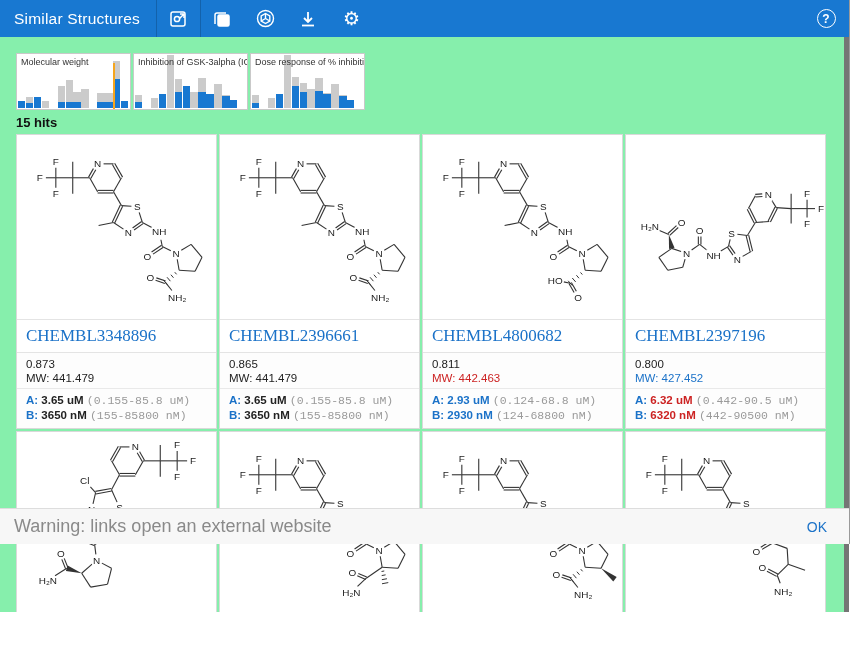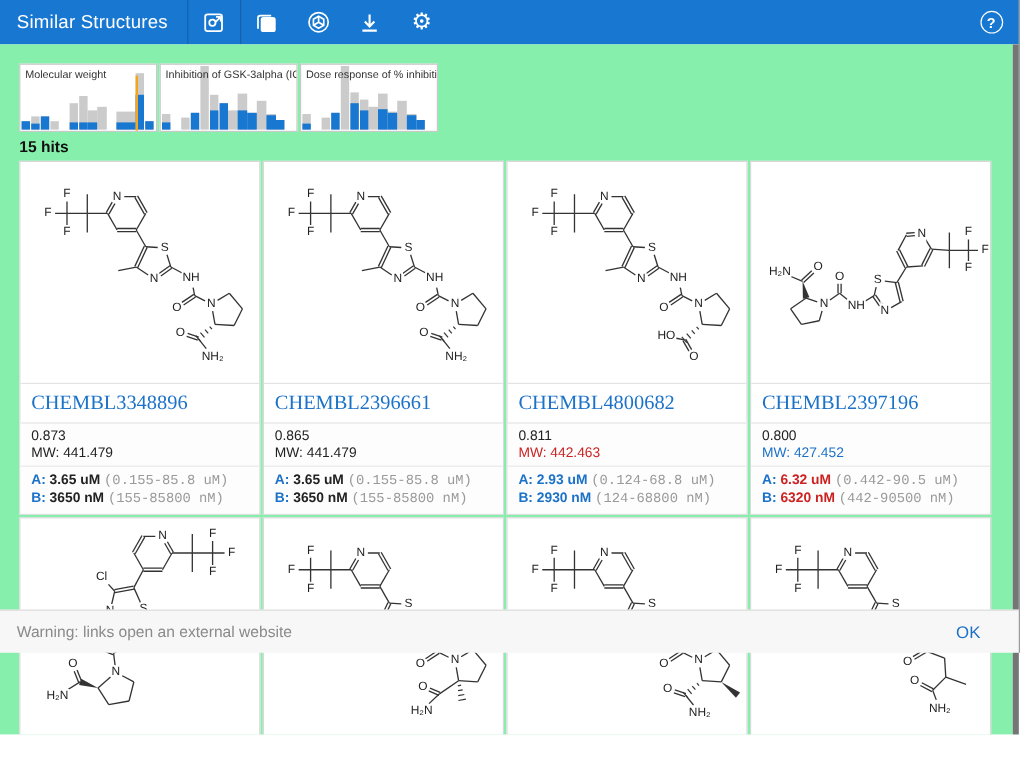--- a/index.html
+++ b/index.html
@@ -49,23 +49,23 @@
   .c-red { color:var(--red) !important; }
   .c-blue { color:var(--link-blue) !important; }
 
   
   .scrollbar { position:absolute; top:37px; right:0; width:5px; height:575px; background:#efefef; }
   .scroll-thumb { position:absolute; top:0; left:0; width:5px; height:575px; background:#757575; }
 
   
   .footer { position:absolute; left:0; right:0; bottom:0; height:36px; background:#f7f7f7;
             border-top:1px solid #ddd; display:flex; align-items:center; }
-  .footer-warning { color:#8a8a8a; font-size:13px; padding-left:14px; }
+  .footer-warning { color:#8a8a8a; font-size:18px; padding-left:14px; }
   .footer-spacer { flex:1; }
-  .ok-button { color:var(--link-blue); font-size:14px; padding-right:32px; cursor:pointer;margin-left:20px; }
+  .ok-button { color:var(--link-blue); font-size:14px; padding-right:22px; cursor:pointer;margin-left:20px; }
 </style>
 </head>
 <body>
 
 <div id="app">
 
   <div class="header">
     <div class="header-title">Similar Structures</div>
     <div class="hdr-sep"></div>
     <div class="hdr-btn">

